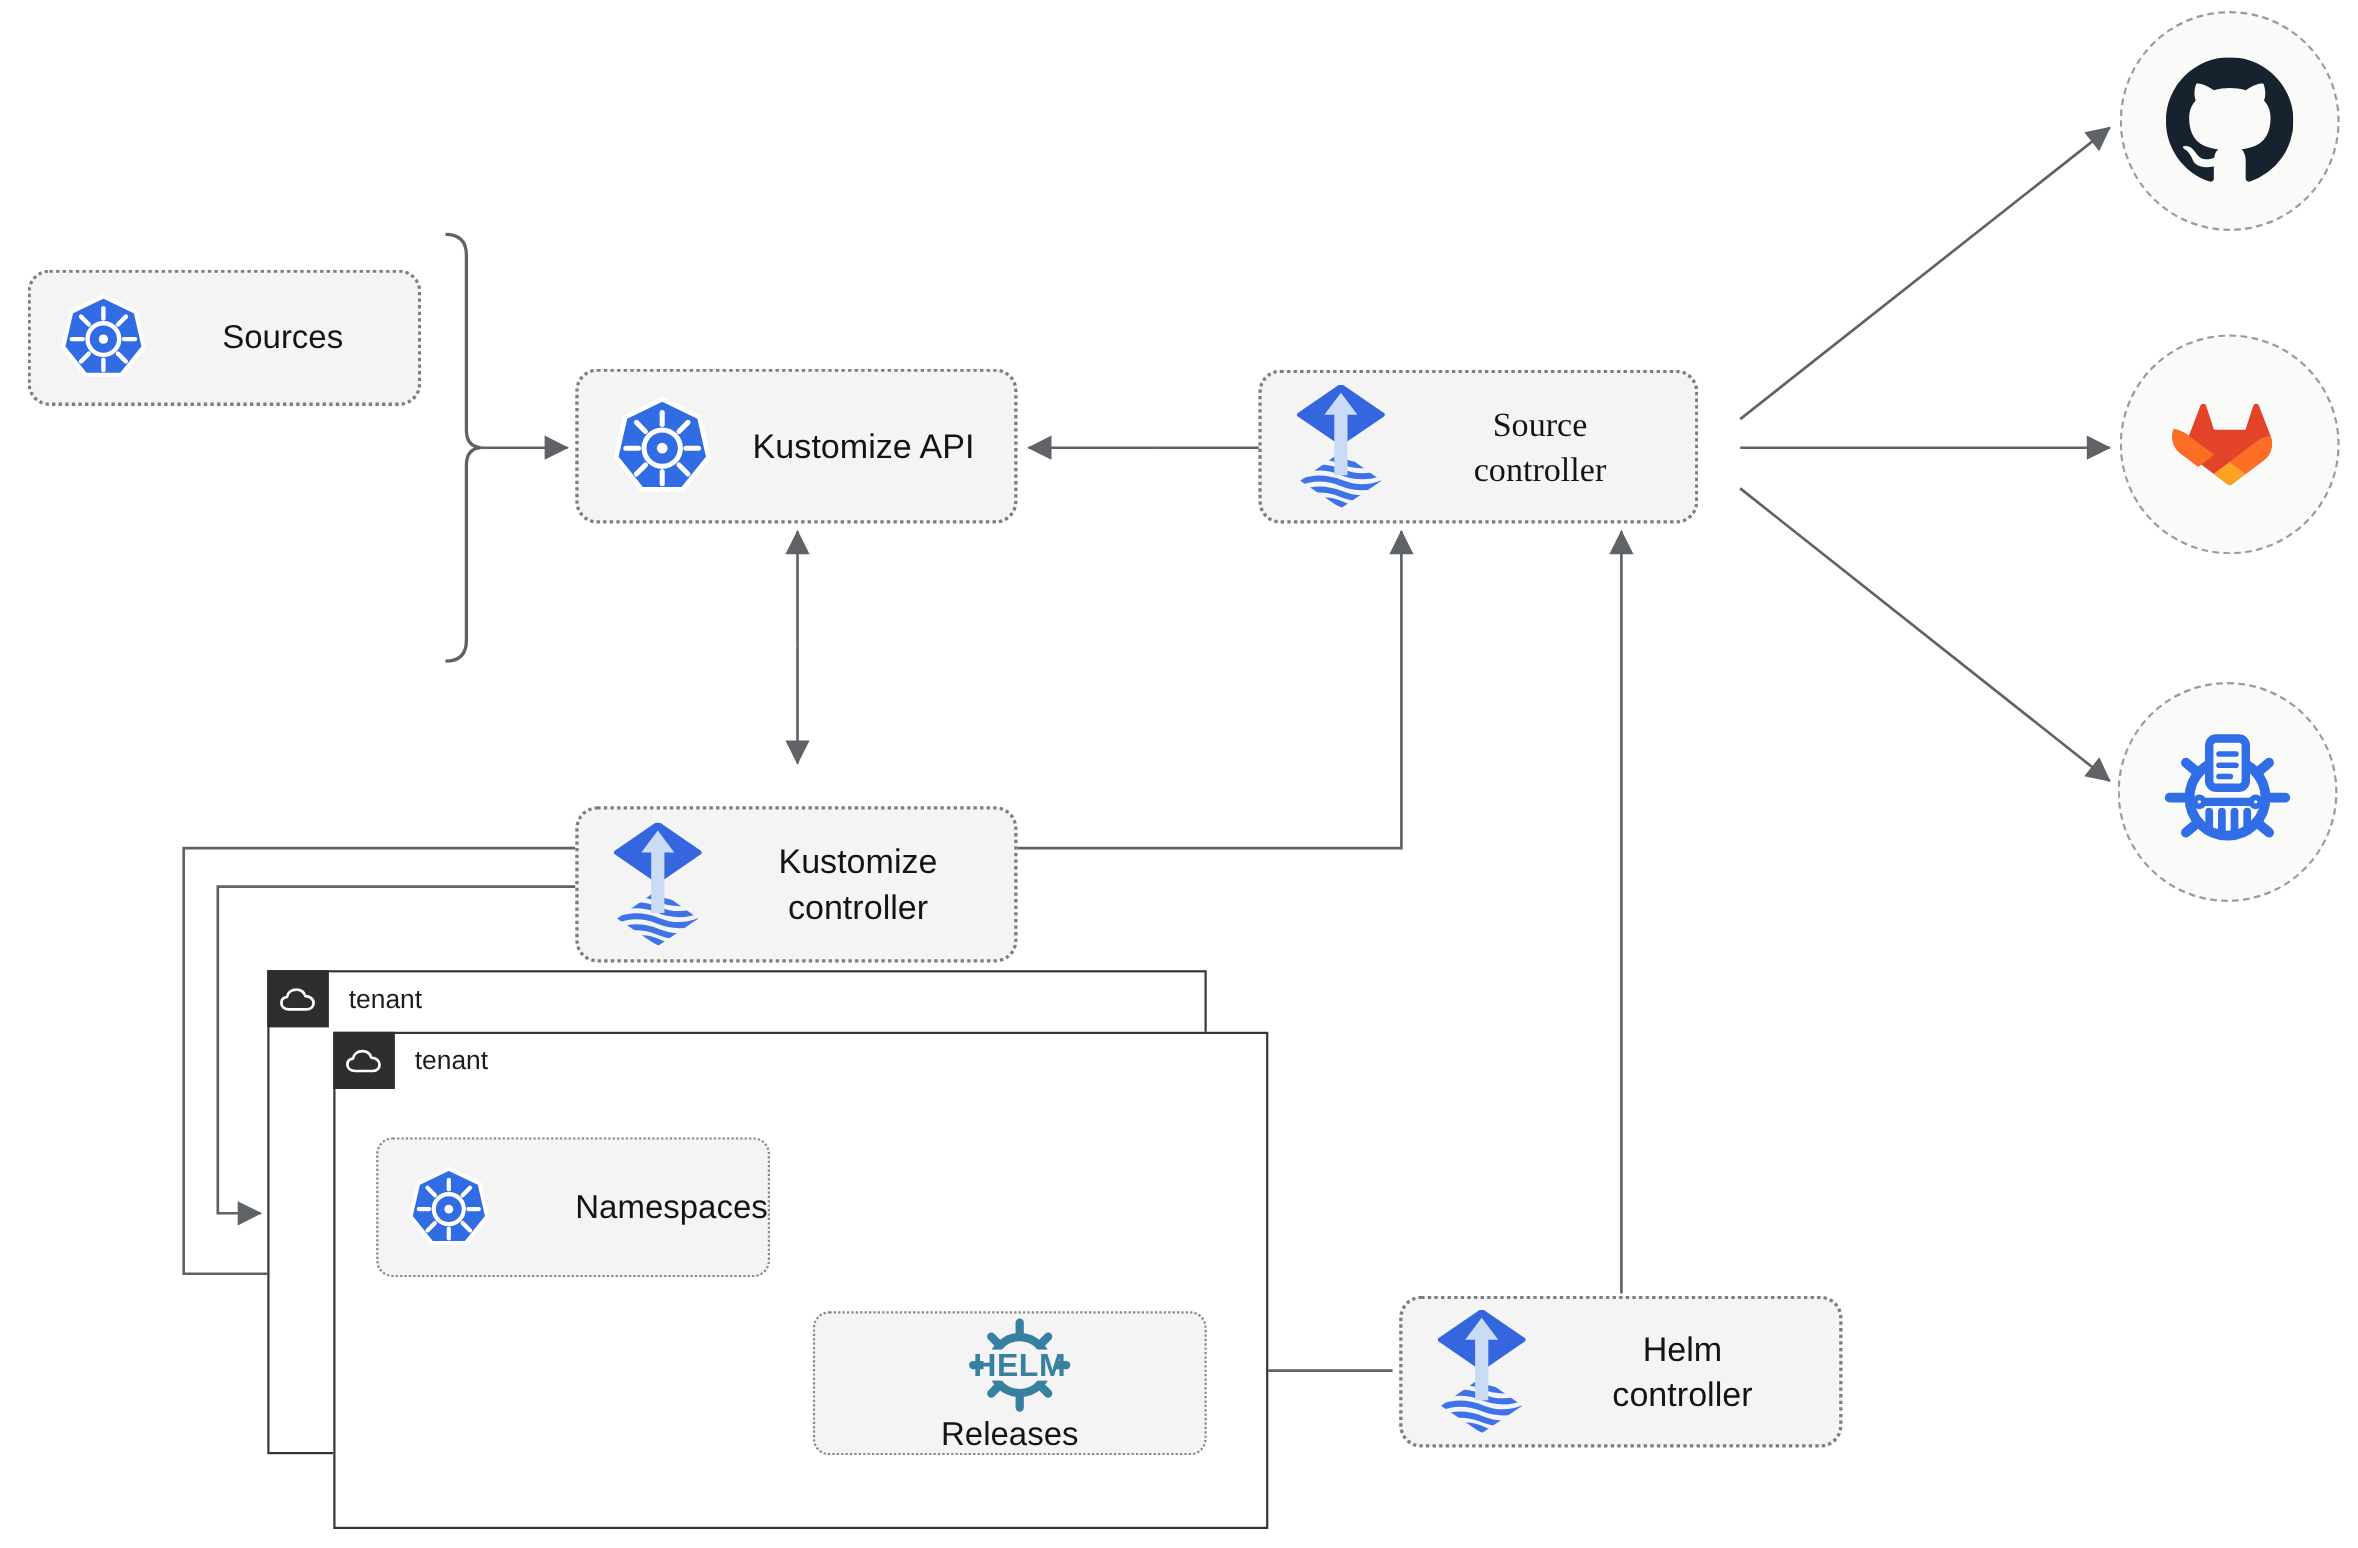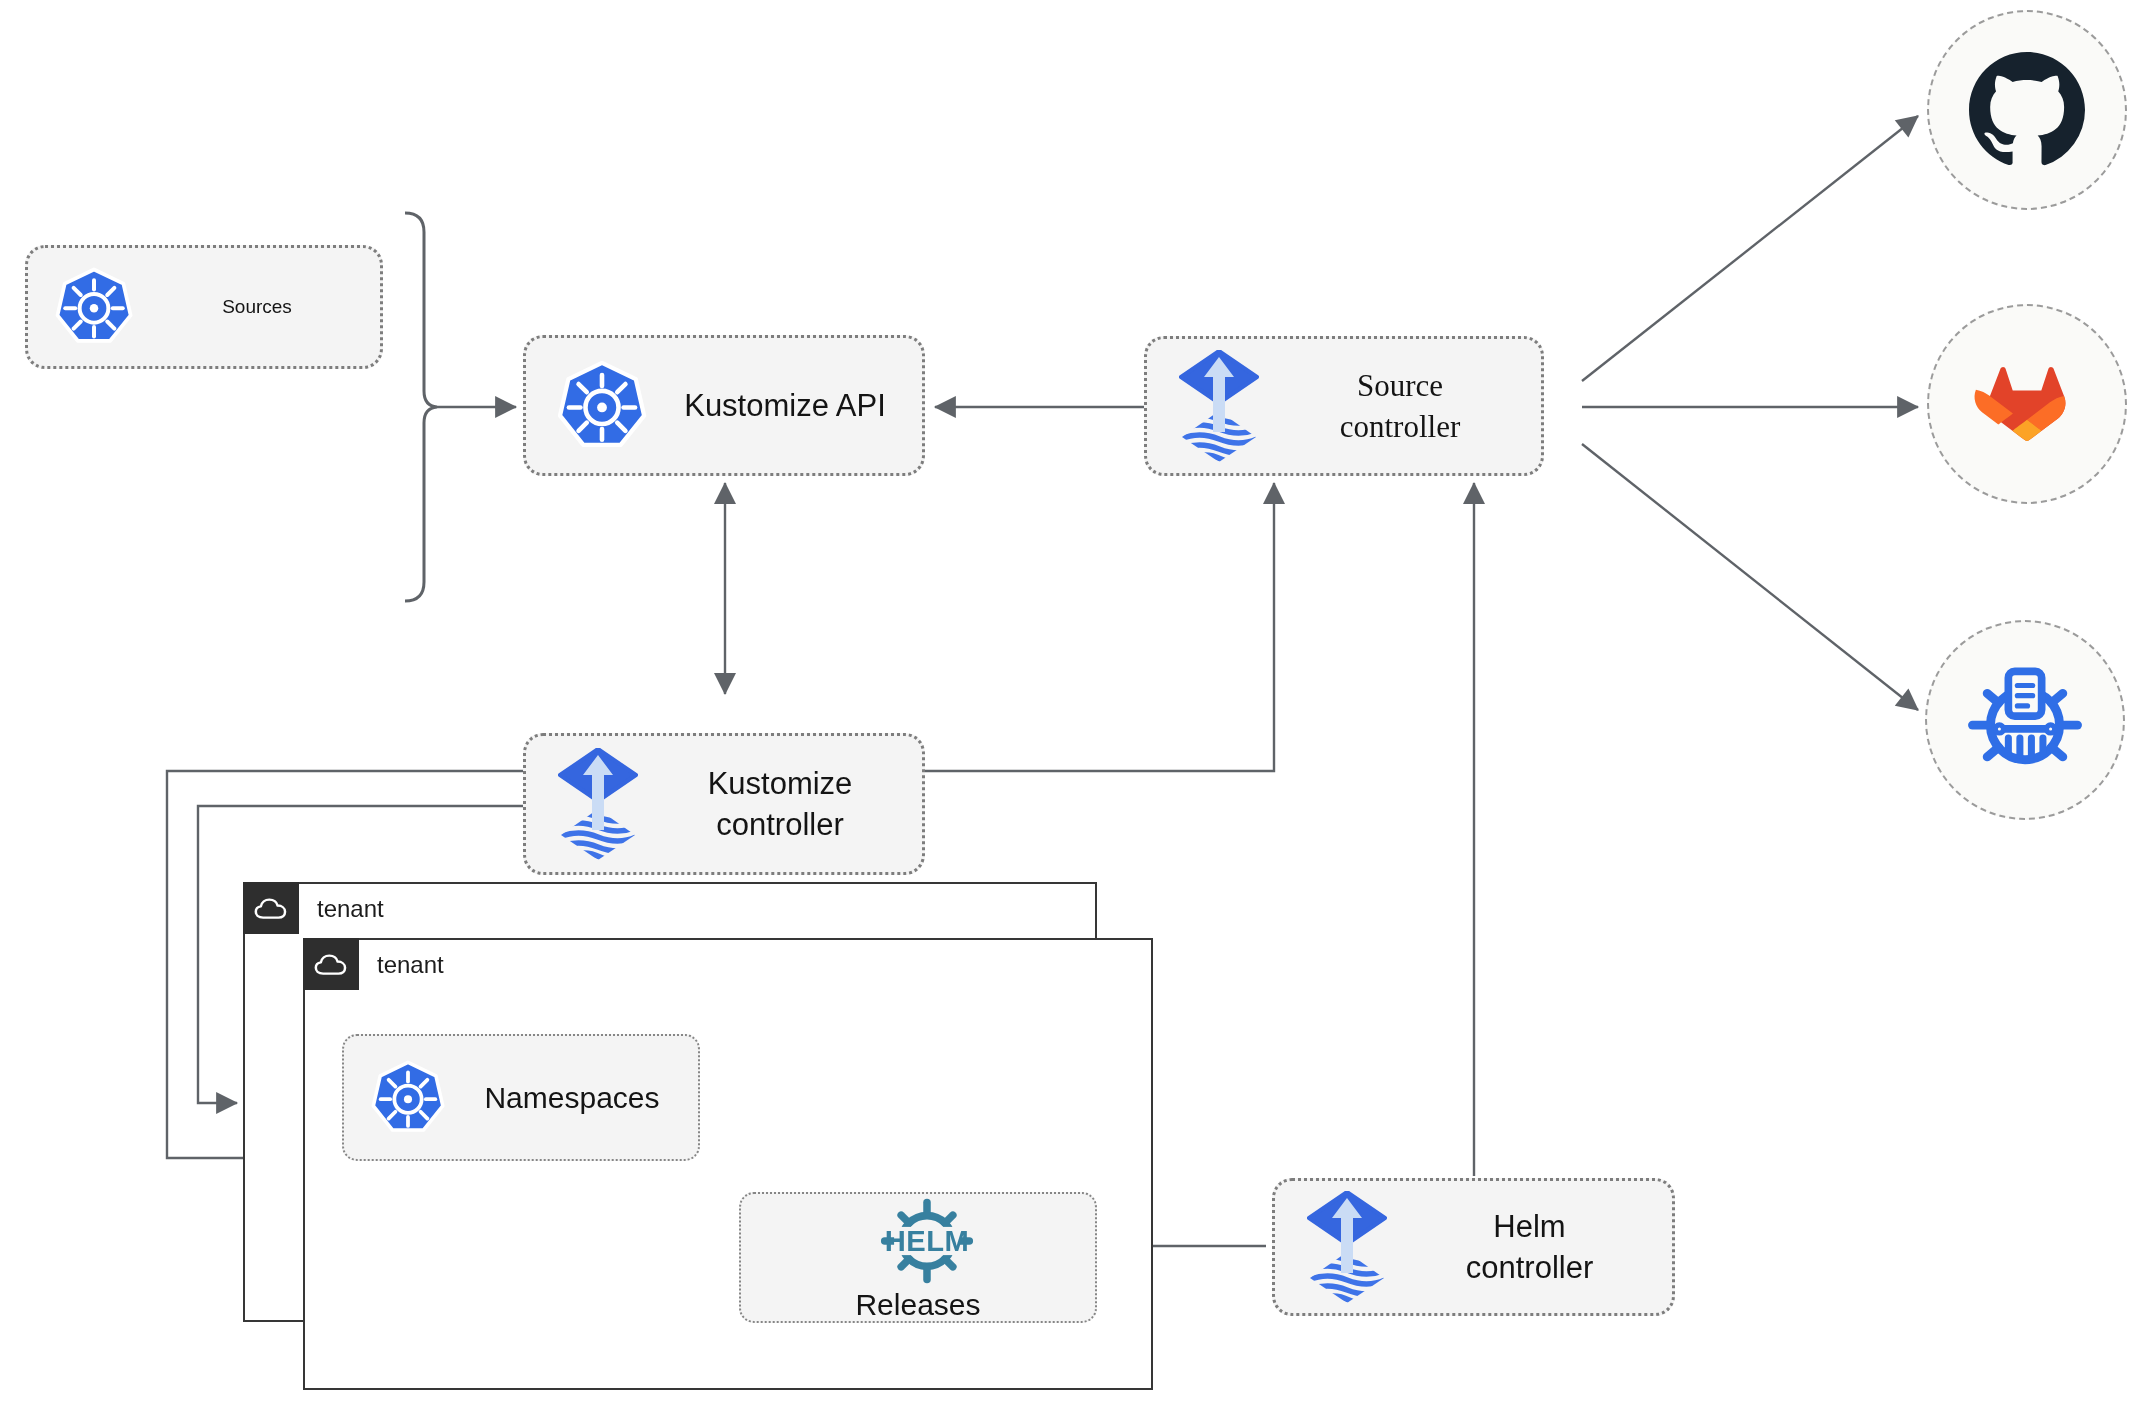--- a/index.html
+++ b/index.html
@@ -6,21 +6,21 @@
   .canvas{position:relative;width:2144px;height:1407px;background:#ffffff;
           font-family:"Liberation Sans",sans-serif;overflow:hidden;}
   #connectors{position:absolute;left:0;top:0;z-index:1;}
   .node{position:absolute;z-index:3;background:#f4f4f4;border:3px dotted #7d7d7d;
         border-radius:20px;display:flex;align-items:center;box-sizing:border-box;}
   .node .lbl{flex:1;text-align:center;font-size:31px;color:#141414;
              white-space:pre-line;line-height:1.33;}
   .nicon{flex:0 0 auto;display:block;}
   .item{position:absolute;z-index:5;background:#f4f4f4;border:2.5px dotted #868686;
         border-radius:15px;display:flex;align-items:center;box-sizing:border-box;}
-  .item .lbl{flex:1;text-align:center;font-size:30px;color:#141414;}
+  .item .lbl{flex:1;text-align:right;font-size:30px;color:#141414;}
   .circle{position:absolute;z-index:3;width:200px;height:200px;border-radius:50%;
           border:2.5px dashed #9b9b9b;background:#fafaf8;display:flex;
           align-items:center;justify-content:center;box-sizing:border-box;}
   .tenant{position:absolute;background:#ffffff;border:2.5px solid #363636;box-sizing:border-box;}
   .tenant-back{z-index:2;}
   .tenant-front{z-index:4;}
   .tenant .tag{position:absolute;top:-2.5px;left:-2.5px;width:56px;height:52px;
                background:#2e2e2e;display:flex;align-items:center;justify-content:center;}
   .tenant .tlabel{position:absolute;top:0;left:72px;height:50px;display:flex;
                   align-items:center;font-size:24px;color:#1c1c1c;}
@@ -158,21 +158,21 @@
       <path d="M1582,381 L1918,116" marker-end="url(#ah)"></path>
       <path d="M1582,407 H1918" marker-end="url(#ah)"></path>
       <path d="M1582,444 L1918,710" marker-end="url(#ah)"></path>
     </g>
   </svg>
 
   <div class="node" style="left:25px;top:245px;width:358px;height:124px;">
     <svg class="nicon" width="80" height="80" style="margin-left:26px">
         <use href="#k8s"></use>
       </svg>
-    <div class="lbl" style="font-size:19px">Sources</div>
+    <div class="lbl" style="font-size:30px">Sources</div>
   </div>
 
 
   <div class="node" style="left:523px;top:335px;width:402px;height:141px;">
     <svg class="nicon" width="92" height="92" style="margin-left:30px">
         <use href="#k8s"></use>
       </svg>
     <div class="lbl">Kustomize API</div>
   </div>
 

